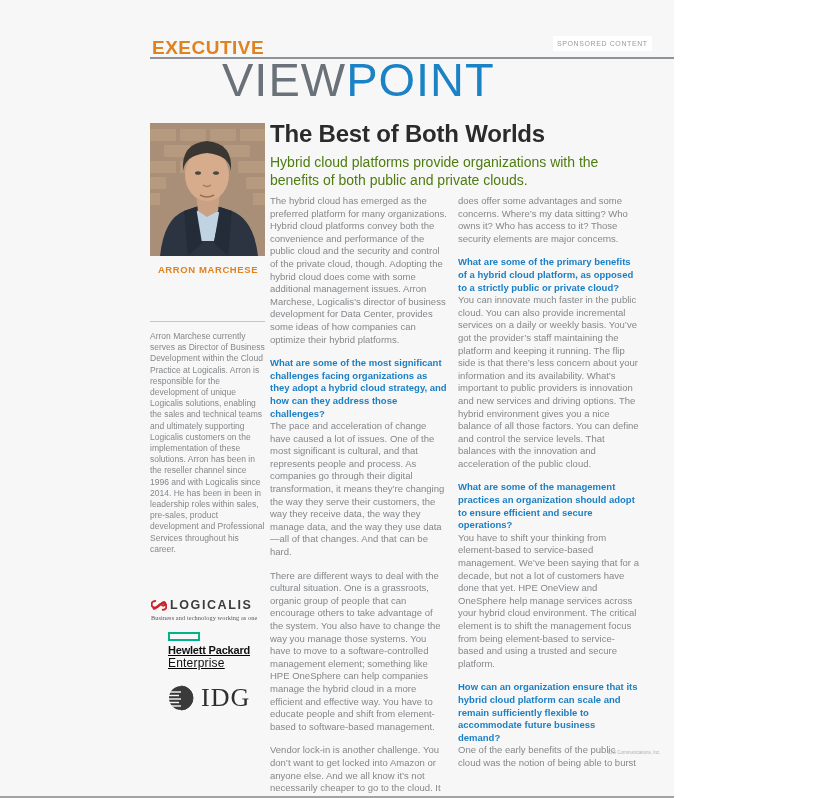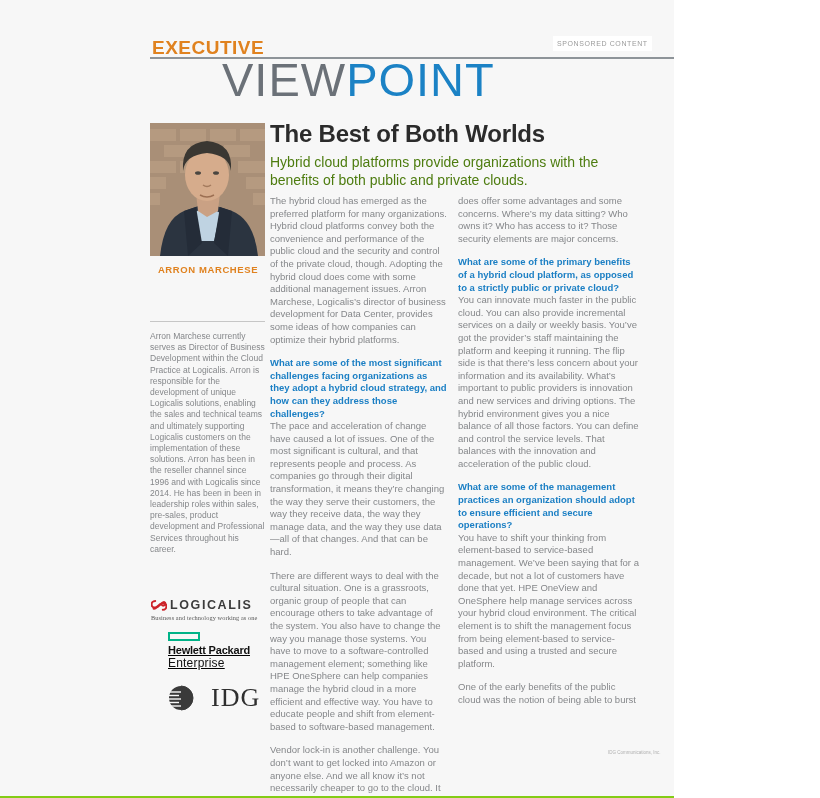--- a/index.html
+++ b/index.html
@@ -1,21 +1,21 @@
 <!DOCTYPE html>
 <html><head>
 <meta charset="utf-8">
 <style>
   * { margin: 0; padding: 0; box-sizing: border-box; }
   html, body { width: 820px; }
   body { font-family: "Liberation Sans", sans-serif; background: #ffffff; }
   .page {
     position: relative; width: 674px; height: 798px;
     background: #f7f7f7; overflow: hidden;
-    border-bottom: 2px solid #84cc16;
+    border-bottom: 2px solid #a3a3a3;
   }
   
   .sponsored {
     position: absolute; left: 553px; top: 36px;
     background: #ffffff; padding: 4px 4px;
     font-size: 7px; letter-spacing: 0.6px; color: #9b9b9b;
   }
   .eyebrow {
     position: absolute; left: 152px; top: 37px;
     font-size: 19px; font-weight: bold; letter-spacing: 0.5px;
@@ -78,21 +78,21 @@
     font-family: "Liberation Serif", serif;
     font-size: 6.3px; color: #5a5a5a; margin-top: 2px; letter-spacing: 0.1px;
   }
   .logo-hpe { position: absolute; left: 168px; top: 632px; text-decoration: underline; }
   .logo-hpe .hpe-rect { width: 32px; height: 9px; border: 2.5px solid #00b388; margin-bottom: 3px; }
   .logo-hpe .hpe-line1 { font-size: 11px; font-weight: bold; color: #111; letter-spacing: -0.2px; }
   .logo-hpe .hpe-line2 { font-size: 12px; color: #111; letter-spacing: 0.2px; }
   .logo-idg { position: absolute; left: 165px; top: 684px; display: flex; align-items: center; }
   .logo-idg .idg-text {
     font-family: "Liberation Serif", serif; font-size: 26px; color: #2f2f2f;
-    letter-spacing: 1px; margin-left: 16px; line-height: 1;
+    letter-spacing: 1px; margin-left: 6px; line-height: 1;
   }
   
   .copyright {
     position: absolute; left: 608px; top: 750px;
     font-size: 6px; color: #b0b0b0; transform: scale(0.75); transform-origin: left top;
     white-space: nowrap;
   }
 </style>
 </head>
 <body>
@@ -157,20 +157,21 @@
     <p>There are different ways to deal with the cultural situation. One is a grassroots, organic group of people that can encourage others to take advantage of the system. You also have to change the way you manage those systems. You have to move to a software-controlled management element; something like HPE OneSphere can help companies manage the hybrid cloud in a more efficient and effective way. You have to educate people and shift from element-based to software-based management.</p>
     <p>Vendor lock-in is another challenge. You don’t want to get locked into Amazon or anyone else. And we all know it’s not necessarily cheaper to go to the cloud. It</p>
   </div>
 
   <div class="col col-2">
     <p>does offer some advantages and some concerns. Where’s my data sitting? Who owns it? Who has access to it? Those security elements are major concerns.</p>
     <p class="q">What are some of the primary benefits of a hybrid cloud platform, as opposed to a strictly public or private cloud?</p>
     <p>You can innovate much faster in the public cloud. You can also provide incremental services on a daily or weekly basis. You’ve got the provider’s staff maintaining the platform and keeping it running. The flip side is that there’s less concern about your information and its availability. What’s important to public providers is innovation and new services and driving options. The hybrid environment gives you a nice balance of all those factors. You can define and control the service levels. That balances with the innovation and acceleration of the public cloud.</p>
     <p class="q">What are some of the management practices an organization should adopt to ensure efficient and secure operations?</p>
     <p>You have to shift your thinking from element-based to service-based management. We’ve been saying that for a decade, but not a lot of customers have done that yet. HPE OneView and OneSphere help manage services across your hybrid cloud environment. The critical element is to shift the management focus from being element-based to service-based and using a trusted and secure platform.</p>
+    <p class="q">How can an organization ensure that its hybrid cloud platform can scale and remain sufficiently flexible to accommodate future business demand?</p>
     <p>One of the early benefits of the public cloud was the notion of being able to burst</p>
   </div>
 
   <div class="logo-logicalis">
     <div class="row">
       <svg width="16" height="11" viewBox="0 0 16 11">
         <path d="M4.2 1 C1.6 1 0.6 3 0.6 4.4 C0.6 6.5 2.4 7.6 4.4 7.6 C6.8 7.6 8.2 6 9.6 4.4 C11 2.8 12 1.6 13.4 2.2 C14.8 2.8 14.6 4.8 13.2 5.4 C12 5.9 10.8 5.2 10.4 4.4" fill="none" stroke="#cc2229" stroke-width="2" stroke-linecap="round"></path>
         <path d="M11.8 9.8 C14.4 9.8 15.4 7.8 15.4 6.4 C15.4 4.3 13.6 3.2 11.6 3.2 C9.2 3.2 7.8 4.8 6.4 6.4 C5 8 4 9.2 2.6 8.6" fill="none" stroke="#cc2229" stroke-width="2" stroke-linecap="round"></path>
       </svg>
       <span class="wordmark">LOGICALIS</span>

